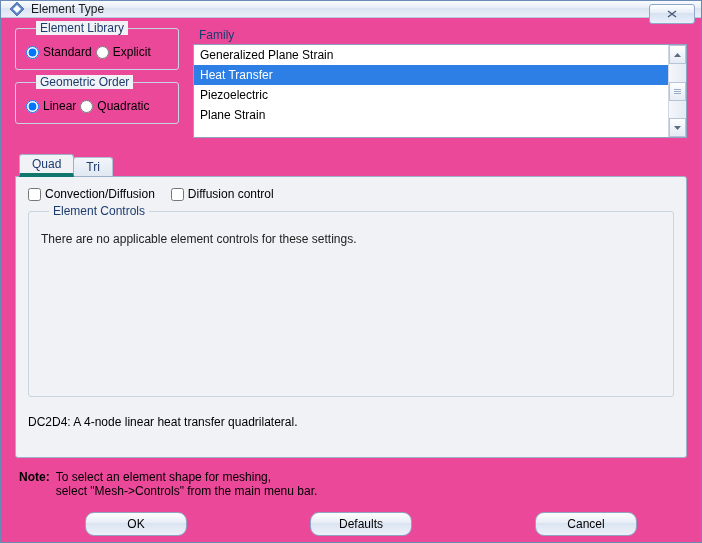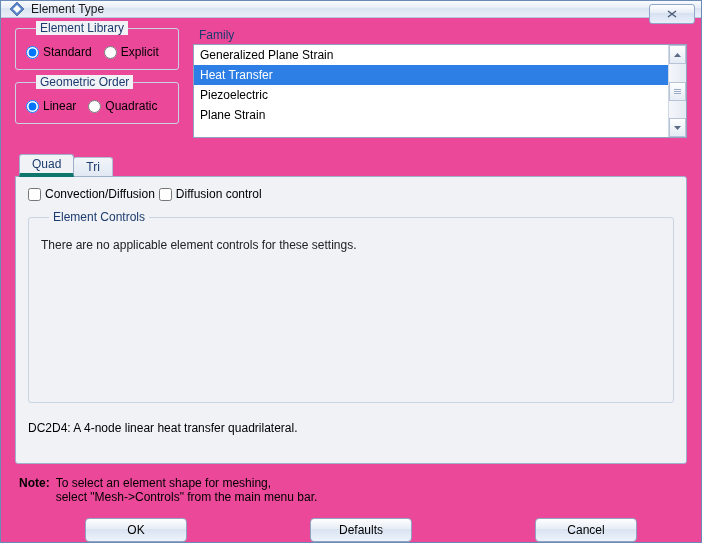--- a/index.html
+++ b/index.html
@@ -10,52 +10,52 @@
   .titlebar .title{font-size:12px;color:#1a1a1a}
   .titlebar .close{position:absolute;right:6px;top:3px;width:44px;height:18px;border:1px solid #8fa7c9;border-radius:3px;background:linear-gradient(#fdfefe,#e7edf6 45%,#d6e1f1 46%,#eaf0fb);display:flex;align-items:center;justify-content:center;color:#4a5a76;font-family:Arial;font-size:10px;cursor:default}
   
   .client{flex:1;padding:10px 14px 10px 14px;display:flex;flex-direction:column}
   .row1{display:flex;gap:14px;align-items:flex-start}
   
   .group{border:1px solid #c9d4e3;border-radius:3px;padding:16px 10px 10px 10px;position:relative;background:transparent}
   .group>.legend{position:absolute;top:-8px;left:20px;background:#f0f2f6;padding:0 4px;color:#1c3b6e;font-size:12px}
   .grp-lib{width:142px}
   .grp-order{width:142px;margin-top:12px}
-  .radio-row{display:flex;align-items:flex-end;gap:12px}
+  .radio-row{display:flex;align-items:flex-end;gap:4px}
   label.radio{display:flex;align-items:center;gap:4px;cursor:default}
   input[type=radio]{margin:0}
   
   .family-wrap{flex:1}
   .family-legend{color:#1c3b6e;font-size:12px;margin:0 0 2px 6px}
   .listbox{height:92px;border:1px solid #8ea3c1;background:#fff;display:flex}
   .list-items{flex:1;overflow:hidden}
   .list-item{padding:2px 6px;height:16px;line-height:16px;white-space:nowrap;cursor:default}
   .list-item.selected{background:#2d7fe5;color:#fff}
   .list-sbar{width:17px;border-left:1px solid #cfd7e4;background:linear-gradient(90deg,#f4f6fa,#e5eaf3);display:flex;flex-direction:column;justify-content:space-between}
   .sbtn{height:17px;border:1px solid #b8c4d6;margin:0;background:linear-gradient(#fdfefe,#e5ebf4);display:flex;align-items:center;justify-content:center;font-size:8px;color:#5a6b86}
   .sbtn.square{height:17px}
   
   .tabs-wrap{margin-top:16px;flex:1;display:flex;flex-direction:column}
   .tabstrip{display:flex;align-items:flex-end;height:22px;padding-left:4px}
   .tab{border:1px solid #9eb1cc;border-bottom:none;border-radius:3px 3px 0 0;background:linear-gradient(#fefefe,#ebf0f8);padding:2px 12px;margin-right:0;cursor:default;color:#1c3b6e;position:relative;z-index:1}
   .tab.inactive{background:linear-gradient(#f2f5fa,#e1e8f2);color:#1c3b6e;border-color:#b0c0d7;z-index:0;margin-left:-1px}
   .tab.active{background:#f0f2f6;border-bottom:4px solid #0f766e;margin-bottom:-1px}
   .tabpanel{border:1px solid #9eb1cc;border-radius:0 3px 3px 3px;flex:1;padding:10px 12px 12px 12px;display:flex;flex-direction:column;background:#f0f2f6}
-  .chk-row{display:flex;gap:4px;margin-bottom:16px}
+  .chk-row{display:flex;gap:16px;margin-bottom:10px}
   label.chk{display:flex;align-items:center;gap:4px;cursor:default}
   input[type=checkbox]{margin:0}
   .controls-group{flex:1}
   .controls-group .inner{min-height:150px;padding:4px 2px;color:#222}
   .elem-desc{margin-top:18px;margin-bottom:16px}
   
   .note{margin:12px 4px 0 4px;display:flex;gap:6px}
   .note b{font-weight:bold}
   
   .btnbar{display:flex;justify-content:space-between;padding:14px 50px 8px 70px}
-  .btn{min-width:72px;height:22px;border:1px solid #8fa4c4;border-radius:4px;background:linear-gradient(#fefefe,#e7edf6 45%,#d9e3f1 46%,#eef3fb);padding:0 14px;cursor:default;color:#000;font-family:inherit;font-size:12px;display:flex;align-items:center;justify-content:center}
+  .btn{min-width:72px;height:22px;border:1px solid #8fa4c4;border-radius:9px;background:linear-gradient(#fefefe,#e7edf6 45%,#d9e3f1 46%,#eef3fb);padding:0 14px;cursor:default;color:#000;font-family:inherit;font-size:12px;display:flex;align-items:center;justify-content:center}
   svg{display:block}
 </style>
 </head>
 <body>
 
 <div class="window">
   <div class="titlebar">
     <span class="app-icon">
       <svg width="14" height="14" viewBox="0 0 14 14">
         <path d="M7 0 L14 7 L7 14 L0 7 Z" fill="#5a84c8"></path>

